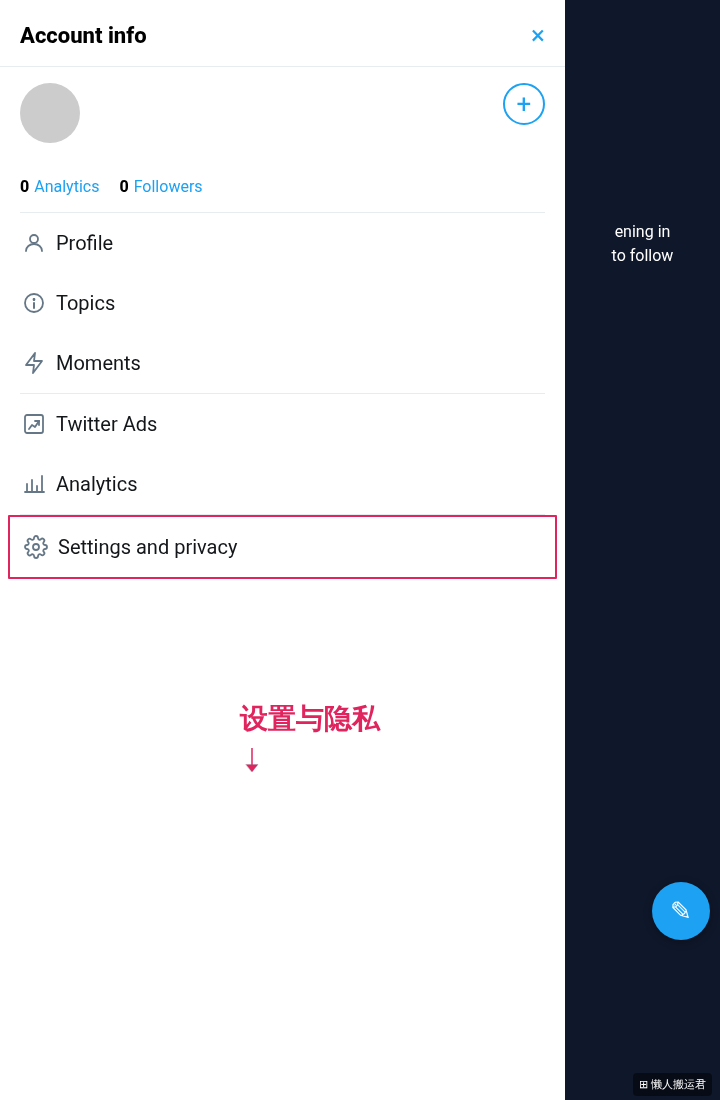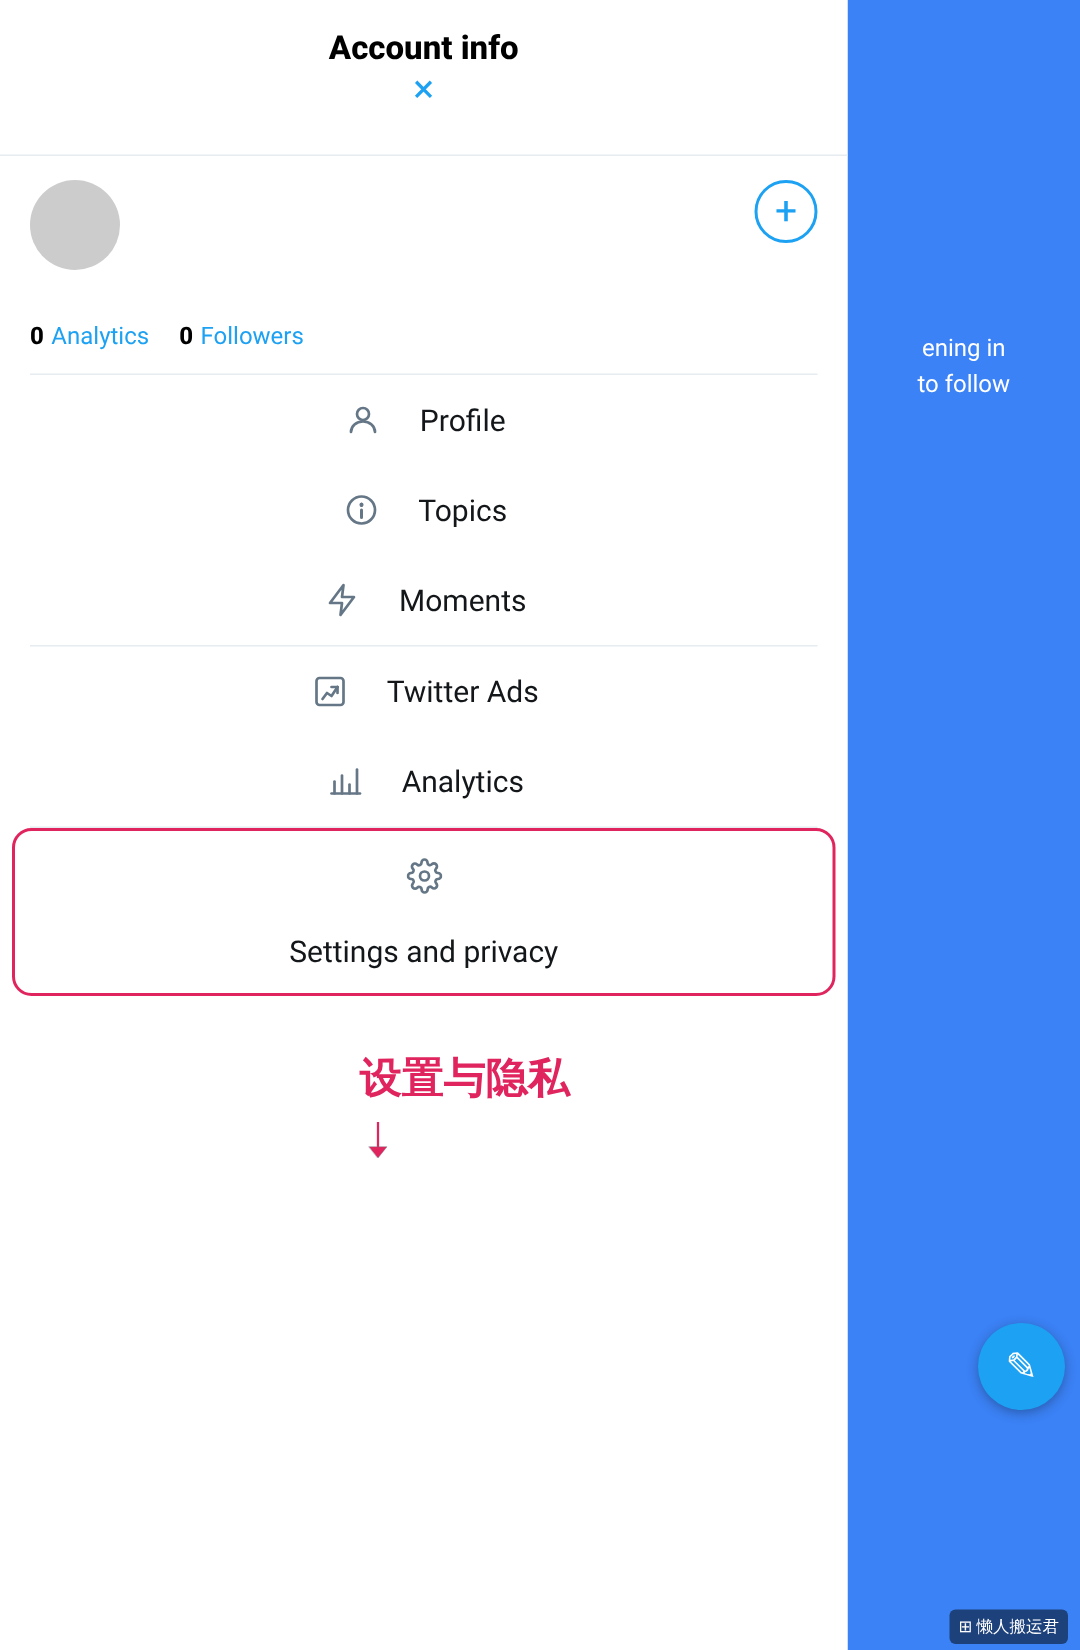--- a/index.html
+++ b/index.html
@@ -18,23 +18,22 @@
       display: flex;
       flex-direction: column;
       position: relative;
       z-index: 2;
     }
 
     .sidebar-header {
       display: flex;
       justify-content: space-between;
       align-items: center;
-      padding: 20px 20px 28px 20px;
+      padding: 20px 20px 16px 20px;
       border-bottom: 1px solid #e6ecf0;
-      flex-direction: column;
     }
 
     .sidebar-title {
       font-size: 22px;
       font-weight: 800;
       color: #000;
     }
 
     .close-icon {
       color: #1da1f2;
@@ -102,46 +101,44 @@
     .menu-list {
       flex: 1;
       overflow-y: auto;
     }
 
     .menu-item {
       display: flex;
       align-items: center;
       padding: 16px 20px;
       cursor: pointer;
-      gap: 24px;
-      justify-content: center;
+      gap: 8px;
     }
 
     .menu-icon {
       width: 28px;
       height: 28px;
       display: flex;
       align-items: center;
       justify-content: center;
       color: #657786;
       flex-shrink: 0;
     }
 
     .menu-label {
       font-size: 20px;
       font-weight: 400;
       color: #14171a;
     }
 
     .menu-item-settings {
       border: 2px solid #e0245e;
-      border-radius: 13px;
+      border-radius: 1px;
       margin: 0 8px 8px 8px;
       padding: 16px 12px;
-      flex-direction: column;
     }
 
     
     .annotation {
       position: absolute;
       left: 240px;
       top: 680px;
       pointer-events: none;
     }
 
@@ -156,21 +153,21 @@
     }
 
     .arrow-svg {
       display: block;
     }
 
     
     .right-panel {
       width: 155px;
       height: 1100px;
-      background: #3b82f6;
+      background: #0f172a;
       position: relative;
       display: flex;
       flex-direction: column;
       align-items: center;
     }
 
     .signin-text {
       color: #fff;
       font-size: 16px;
       margin-top: 220px;

